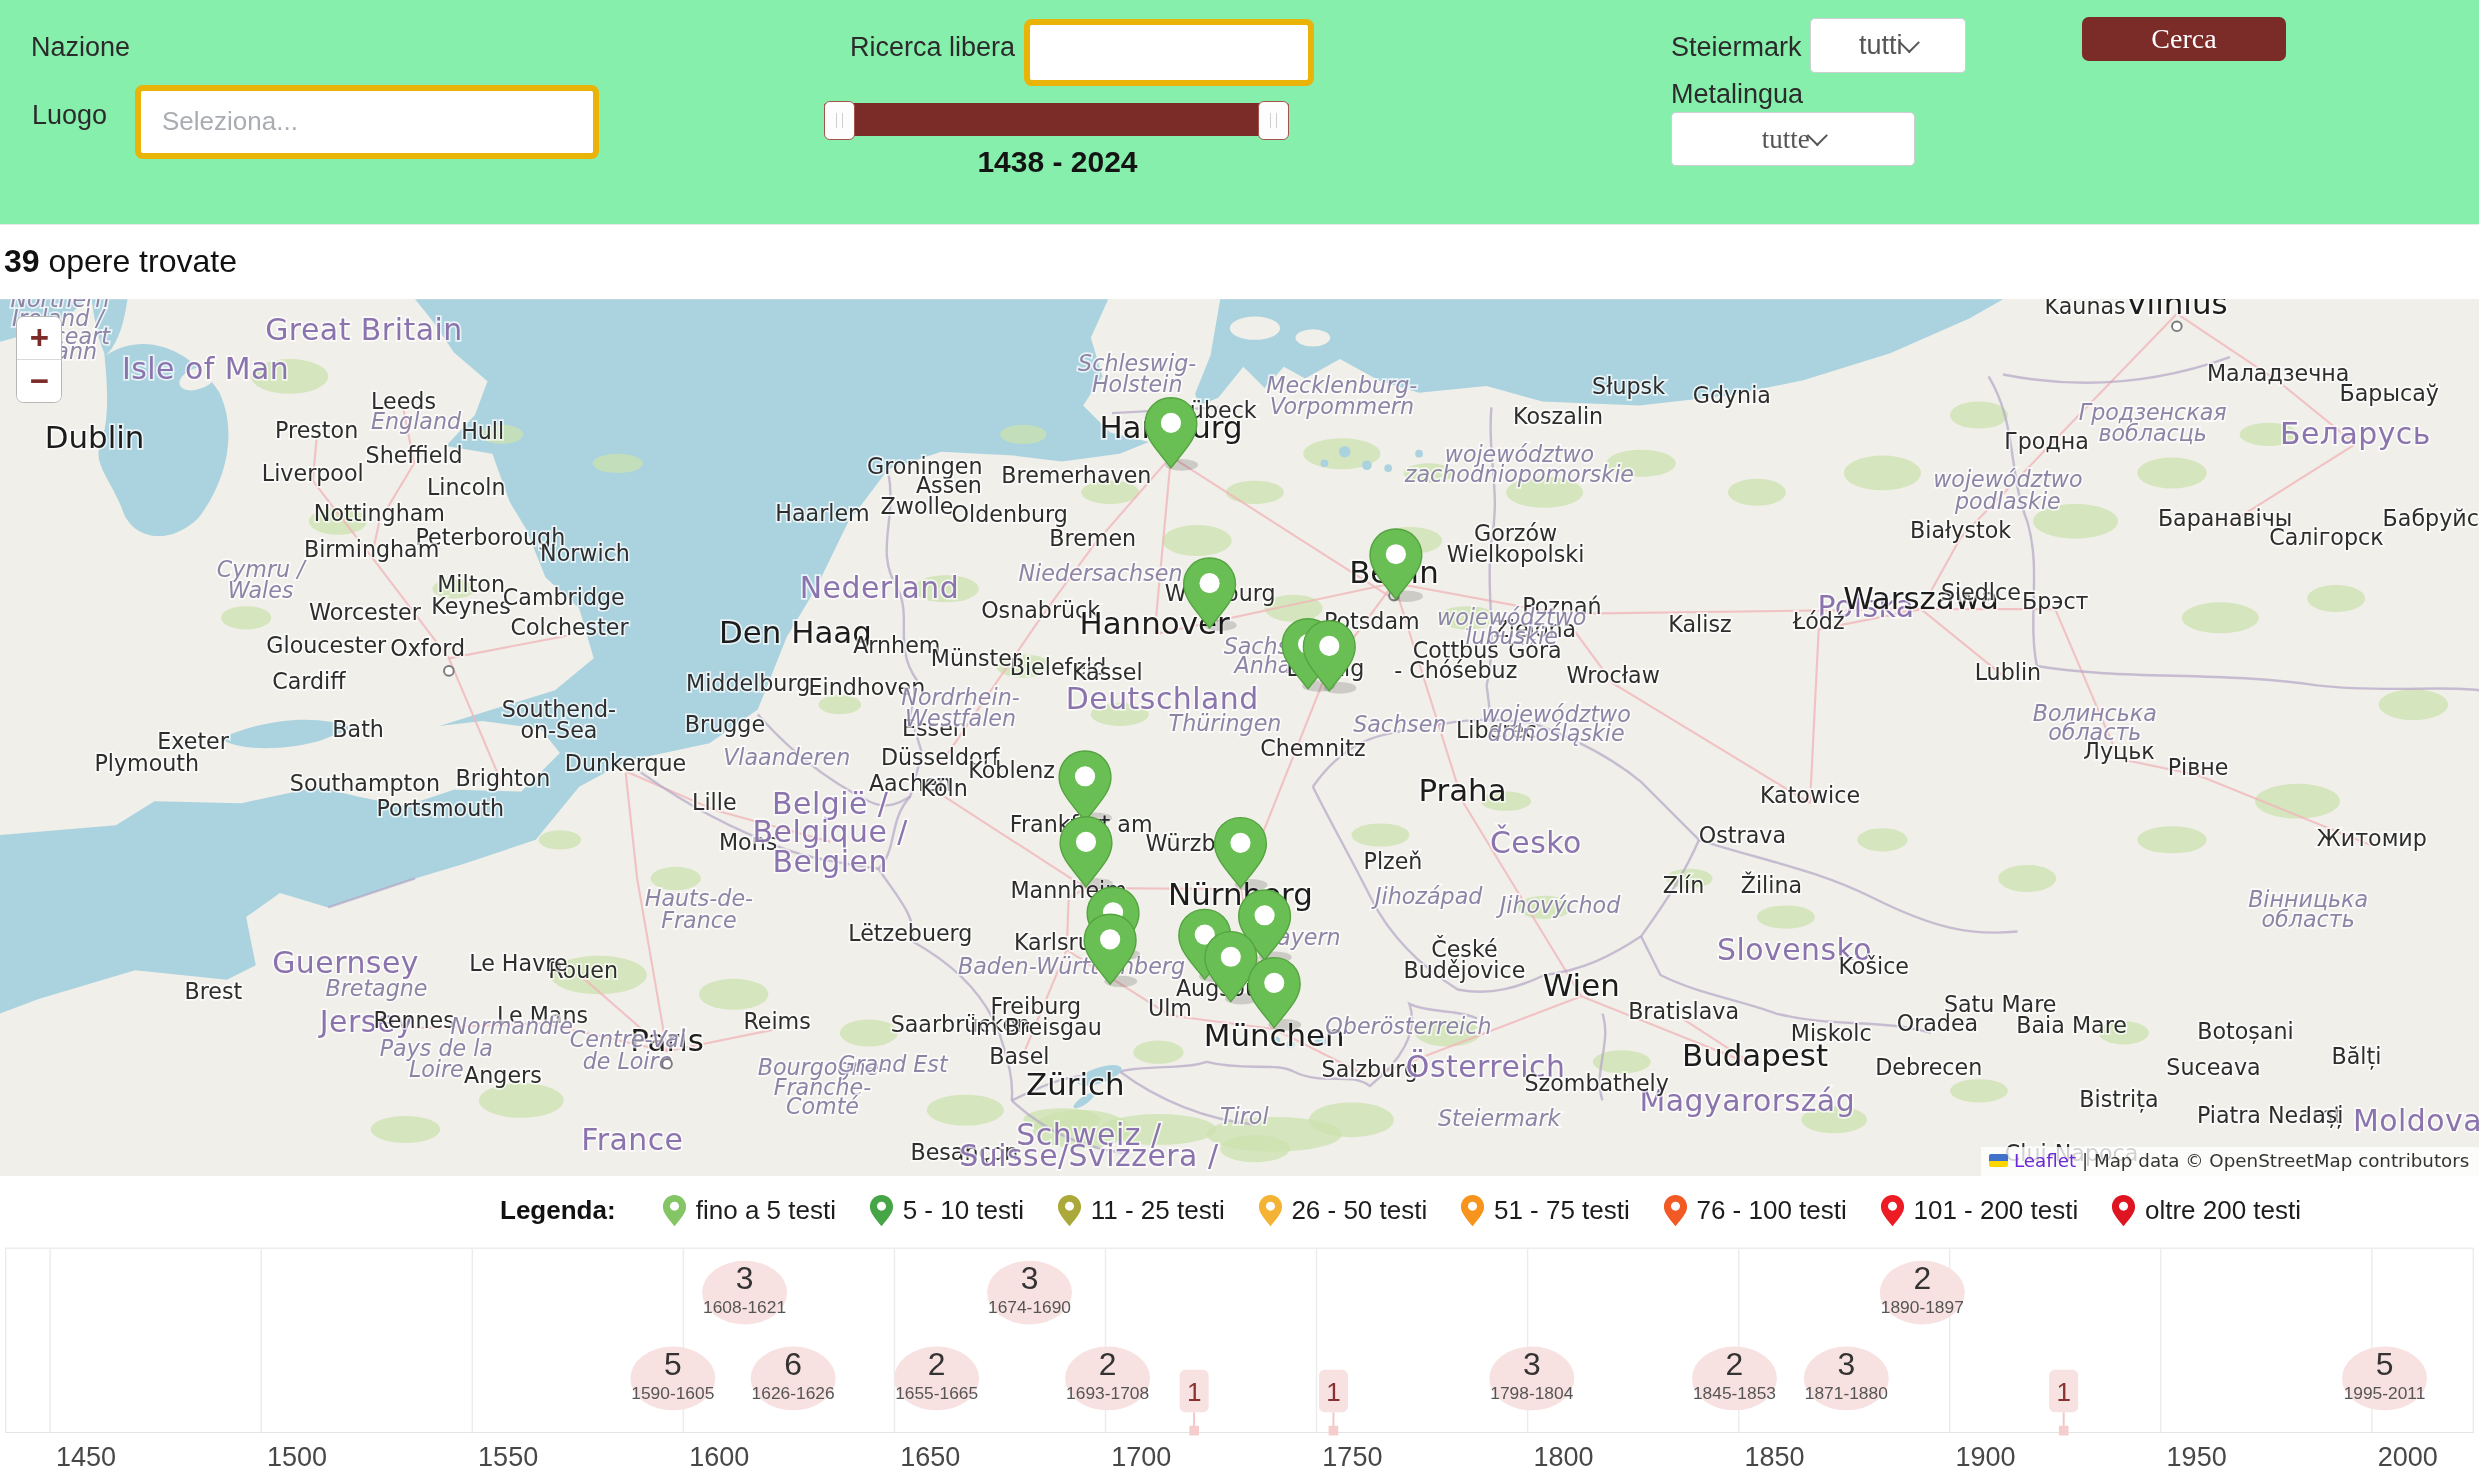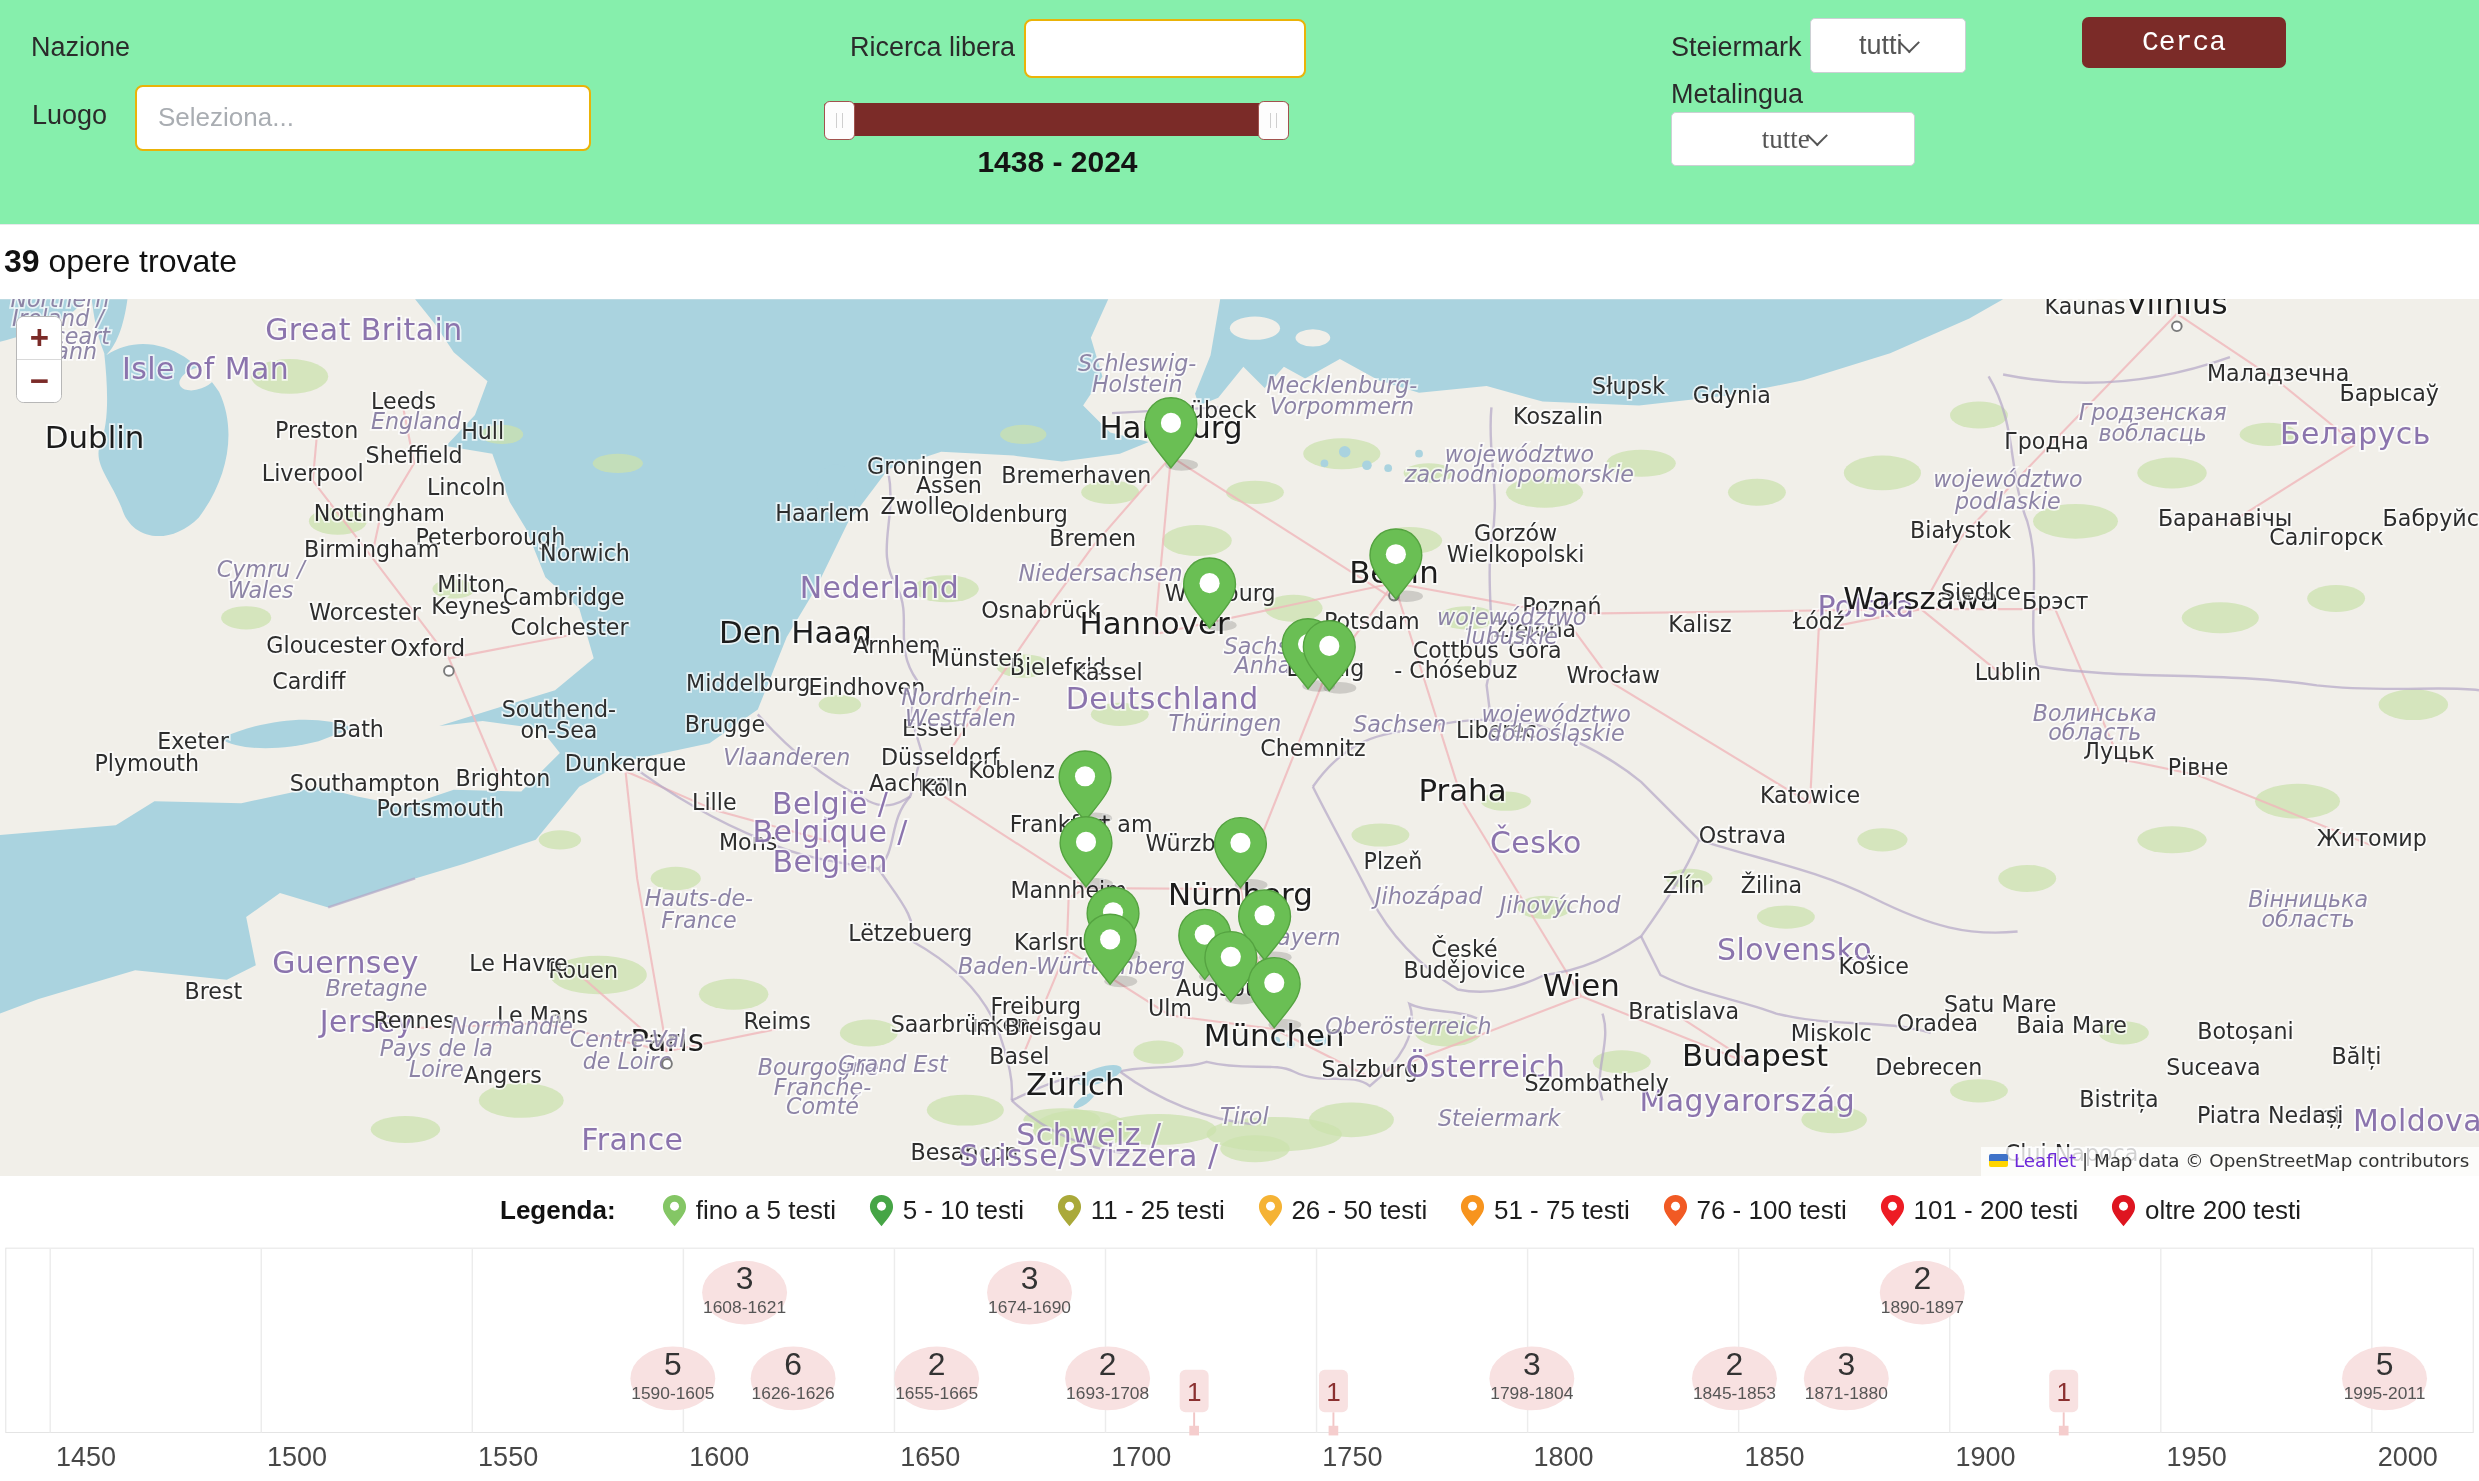--- a/index.html
+++ b/index.html
@@ -7,27 +7,27 @@
          font-family:"Liberation Sans",sans-serif;color:#222;}
   
   .filters{position:absolute;left:0;top:0;width:2479px;height:224px;background:#86efac;border-bottom:1px solid #e8e9ec;}
   .flabel{position:absolute;font-size:27px;color:#2b2b2b;}
   .combo{position:absolute;background:#fff;border:1px solid #d3d7db;border-radius:7.7px;display:flex;align-items:center;}
   .combo .val{font-size:26px;color:#444;padding-left:21px;flex:1;}
   .combo .clear{font-size:27px;color:#8a8a8a;font-weight:bold;padding:0 13.5px;cursor:pointer;}
   .combo .sep{width:1px;height:58px;background:#d8d8d8;}
   .combo .arrowbox{width:31px;display:flex;justify-content:center;cursor:pointer;}
   .tri{width:0;height:0;border-left:7.7px solid transparent;border-right:7.7px solid transparent;border-top:9.7px solid #8a8a8a;}
-  .input{position:absolute;background:#fff;border:2px solid #eab308;border-radius:7.7px;}
+  .input{position:absolute;background:#fff;border:6px solid #eab308;border-radius:7.7px;}
   .input .ph{font-size:26px;color:#a9adb2;padding-left:21px;line-height:60px;}
   .nselect{position:absolute;background:#fff;border:1px solid #ccd0d4;border-radius:4.8px;display:flex;align-items:center;justify-content:center;padding:0 15.4px;cursor:pointer;}
   .nselect .val{font-size:27px;color:#555;}
   .chev{width:12.6px;height:12.6px;border-right:2.4px solid #555;border-bottom:2.4px solid #555;transform:rotate(45deg);margin-top:-7.7px;}
-  .btn-cerca{position:absolute;left:2082px;top:17.4px;width:204px;height:51px;background:#7b2b28;border:none;border-radius:6.8px;
-             color:#fff;font-size:28px;font-family:Liberation Mono, monospace;cursor:pointer;}
+  .btn-cerca{position:absolute;left:2082px;top:17.4px;width:204px;height:44px;background:#7b2b28;border:none;border-radius:6.8px;
+             color:#fff;font-size:28px;font-family:Liberation Serif, serif;cursor:pointer;}
   .slider{position:absolute;left:824px;top:101px;width:465px;height:39px;}
   .slider .bar{position:absolute;left:0;top:1.9px;right:0;height:33px;background:#7b2b28;border-radius:2.9px;}
   .handle{position:absolute;top:0;width:31px;height:39px;background:#fdfdfd;border:1px solid #a1534e;border-radius:5.8px;
           display:flex;align-items:center;justify-content:center;cursor:ew-resize;box-sizing:border-box;}
   .handle .grip{width:5.8px;height:15.4px;border-left:1.9px solid #cfcfcf;border-right:1.9px solid #cfcfcf;}
   .range-label{position:absolute;left:927px;top:145px;width:261px;text-align:center;font-size:30px;font-weight:bold;color:#141414;}
   
   .results{position:absolute;left:3.9px;top:243px;font-size:32px;color:#111;}
   .results b{font-weight:bold;}
   

